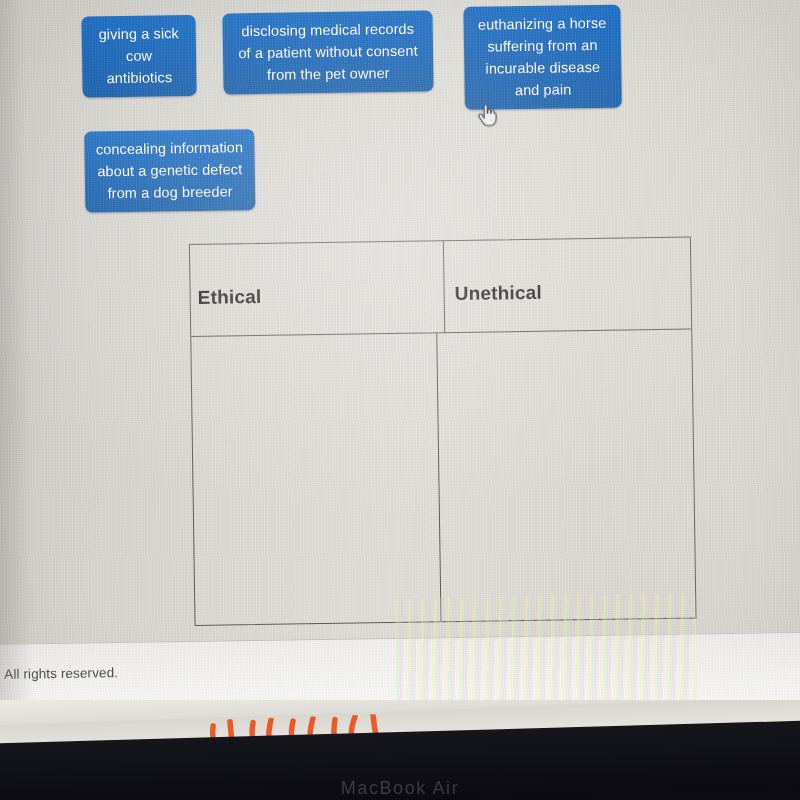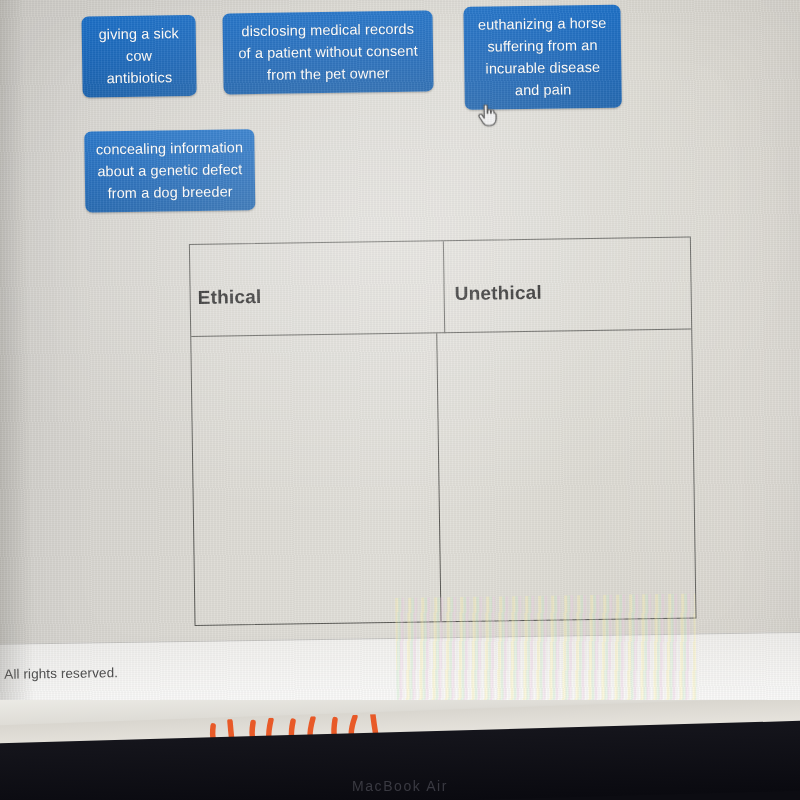--- a/index.html
+++ b/index.html
@@ -272,21 +272,21 @@
     transform: rotate(-1.6deg);
     transform-origin: 0 0;
     background: linear-gradient(180deg, #15151c, #0a0a10);
   }
   #macbook-label {
     position: absolute;
     left: 0;
     top: 78px;
     width: 800px;
     text-align: center;
-    font-size: 14px;
+    font-size: 18px;
     letter-spacing: 1.6px;
     color: #3a3a42;
   }
 </style>
 </head>
 <body>
 
 <div id="photo">
 
   <div id="screen">

